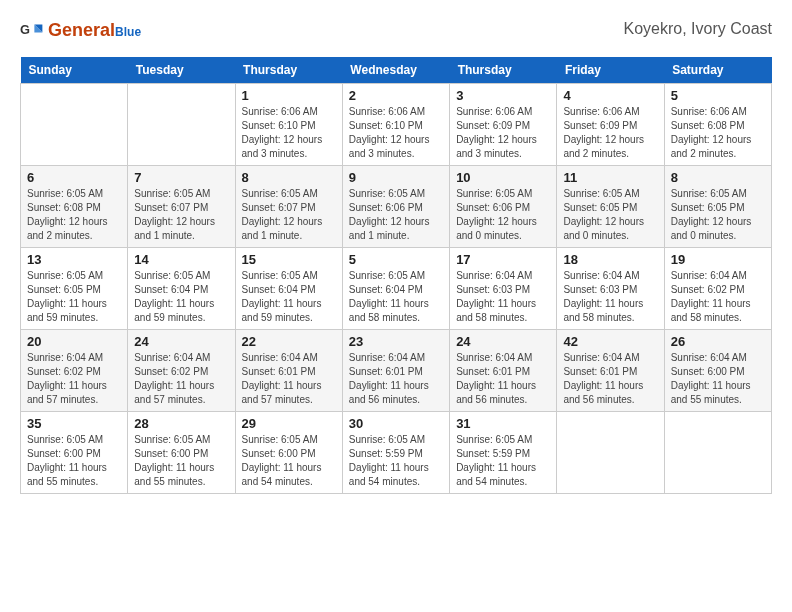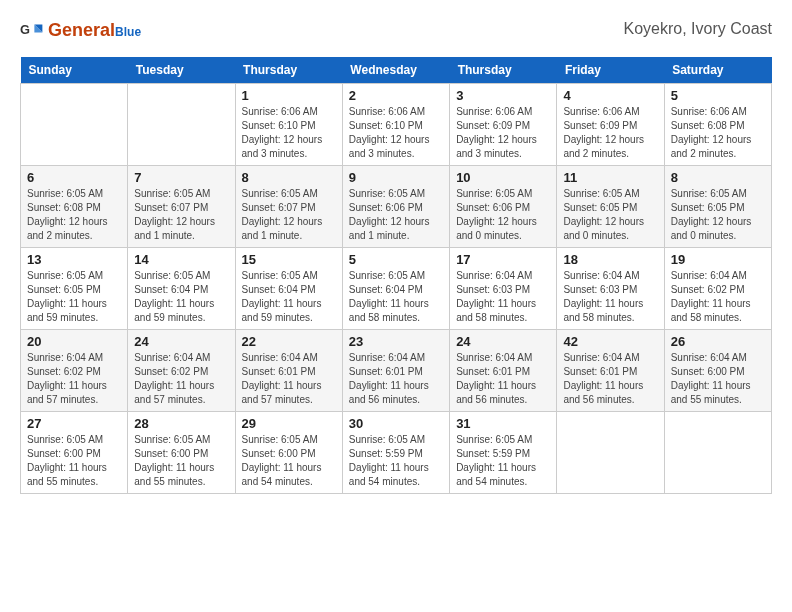--- a/index.html
+++ b/index.html
@@ -323,21 +323,21 @@
         <span class="day-number">26</span>
         <div class="day-detail">
           <span>Sunrise: 6:04 AM</span><br>
           <span>Sunset: 6:00 PM</span><br>
           <span>Daylight: 11 hours and 55 minutes.</span>
         </div>
       </td>
       </tr>
       <tr>
         <td>
-        <span class="day-number">27</span>
+        <span class="day-number">35</span>
         <div class="day-detail">
           <span>Sunrise: 6:05 AM</span><br>
           <span>Sunset: 6:00 PM</span><br>
           <span>Daylight: 11 hours and 55 minutes.</span>
         </div>
       </td>
         <td>
         <span class="day-number">28</span>
         <div class="day-detail">
           <span>Sunrise: 6:05 AM</span><br>

